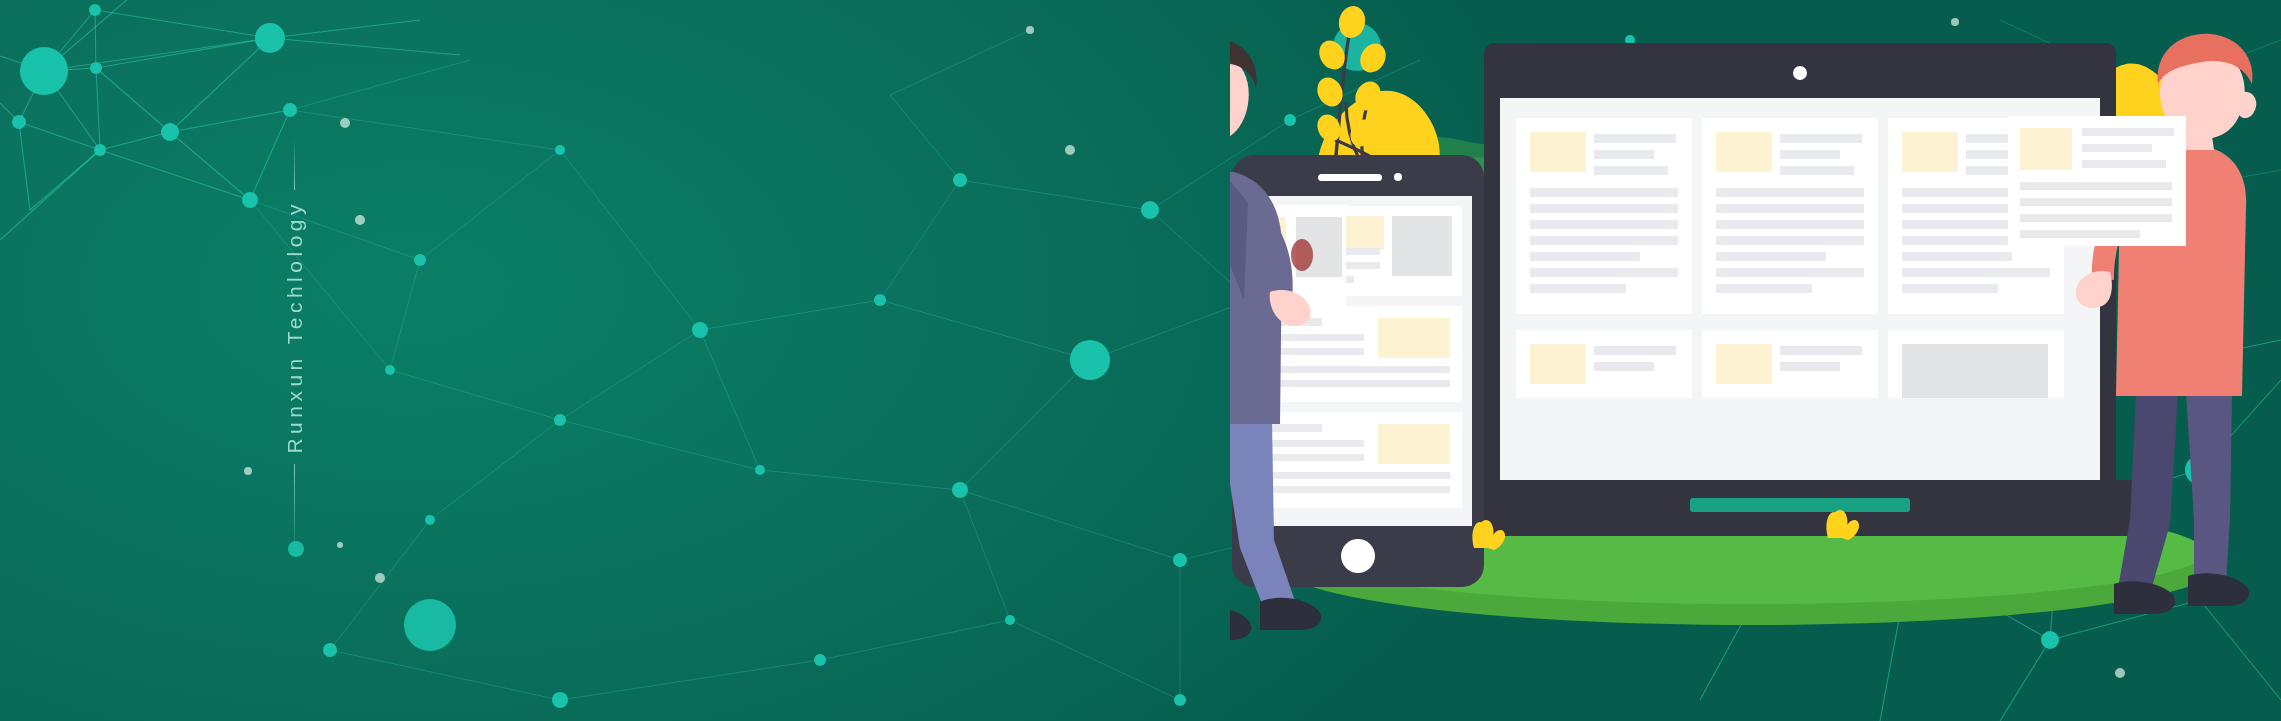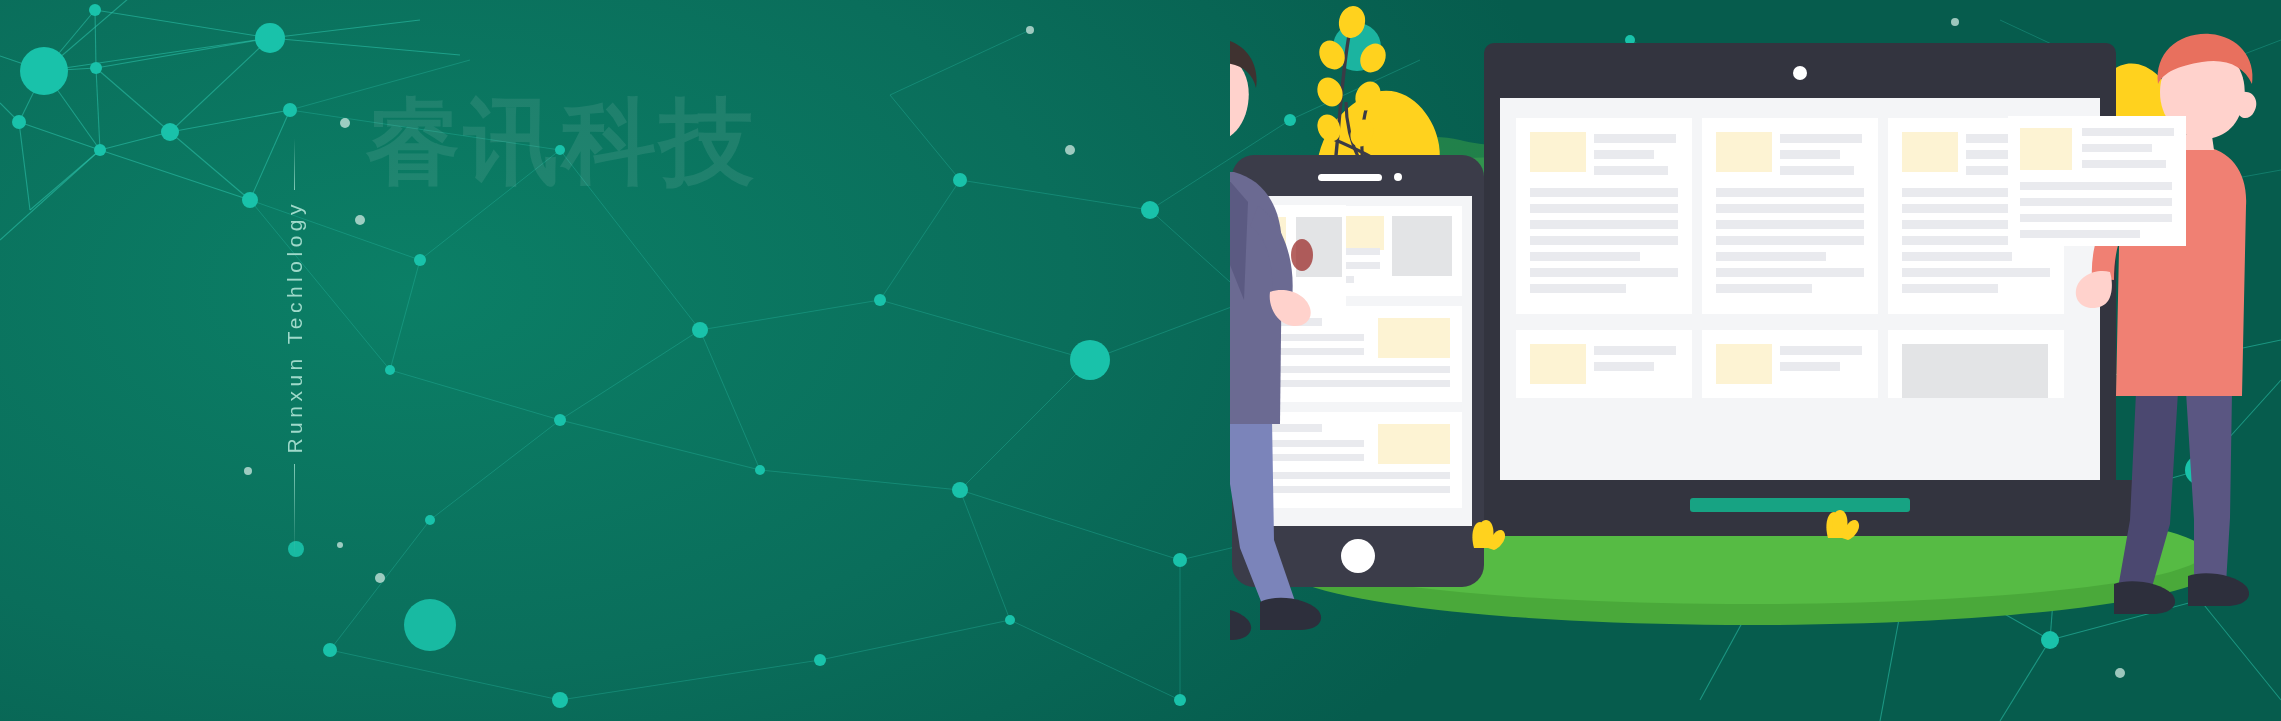--- a/index.html
+++ b/index.html
@@ -262,21 +262,20 @@
   </div>
 
   <div class="copy">
 
     <div class="vertlabel">
       <div class="vrule-top"></div>
       <div class="vtext">Runxun Techlology</div>
       <div class="vrule"></div>
     </div>
 
-    <div class="ghost">睿讯科技</div>
 
 
   </div>
 
   <div class="illus">
     <svg viewBox="0 0 1051 721" xmlns="http://www.w3.org/2000/svg">
       <defs>
         <clipPath id="scr">
             <rect x="270" y="98" width="600" height="300" rx="2"></rect>
           </clipPath>

